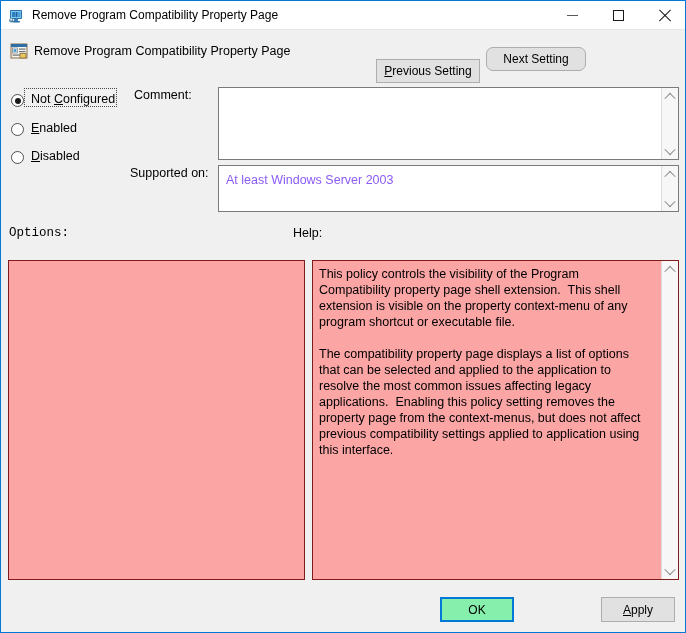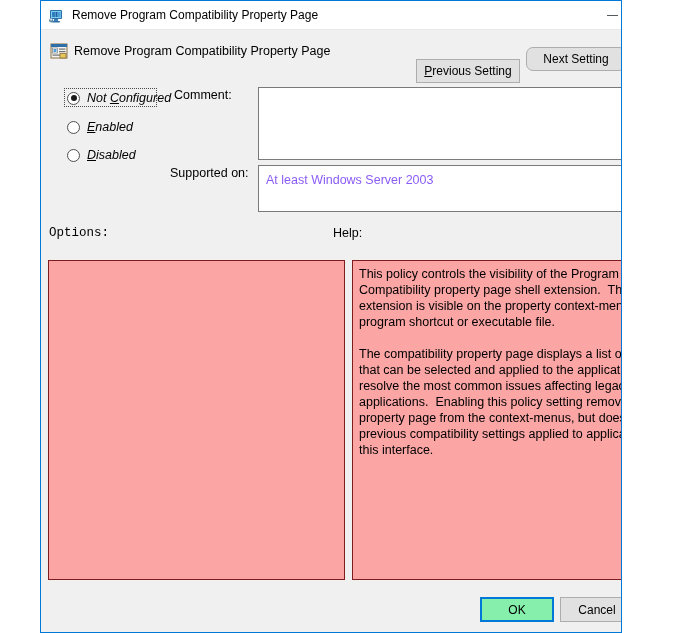--- a/index.html
+++ b/index.html
@@ -7,28 +7,27 @@
     padding: 0;
     background: #ffffff;
   }
   body {
     font-family: "Liberation Sans", sans-serif;
     -webkit-font-smoothing: antialiased;
   }
 
   #window {
     position: relative;
-    width: 582px;
+    width: 686px;
     height: 633px;
     box-sizing: border-box;
     background: #f0f0f0;
     border: 1px solid #0078d7;
     border-top: none;
     overflow: hidden;
-    margin-left: 40px;
   }
 
   
   .titlebar {
     position: absolute;
     left: 0; top: 0;
     width: 686px;
     height: 30px;
     background: #ffffff;
     border-top: 1px solid #0078d7;
@@ -125,25 +124,24 @@
     background: #86efac;
   }
   .btn-cancel { left: 519px; top: 597px; width: 74px; height: 25px; }
   .btn-apply  { left: 600px; top: 597px; width: 74px; height: 25px; }
 
   .accel { text-decoration: underline; }
 
   
   .radio-row {
     position: absolute;
-    left: 26px;
+    left: 10px;
     height: 18px;
     display: flex;
-    align-items: center;
-    font-style: italic;
+    align-items: flex-end;
   }
   .radio-row.r0 { top: 89px; }
   .radio-row.r1 { top: 118px; }
   .radio-row.r2 { top: 146px; }
 
   .radio-mark {
     position: relative;
     width: 13px; height: 13px;
     border-radius: 50%;
     border: 1px solid #4f4f4f;
@@ -368,18 +366,17 @@
       <div class="sb-arrow up">
           <span class="chev up"></span>
         </div>
       <div class="sb-arrow down">
           <span class="chev down"></span>
         </div>
     </div>
   </div>
 
   <button class="btn btn-ok">OK</button>
-  <button class="btn btn-cancel">Cancel</button>
   <button class="btn btn-apply">
     <span><span class="accel">A</span><span>pply</span></span>
   </button>
 
 </div>
 
 </body></html>

